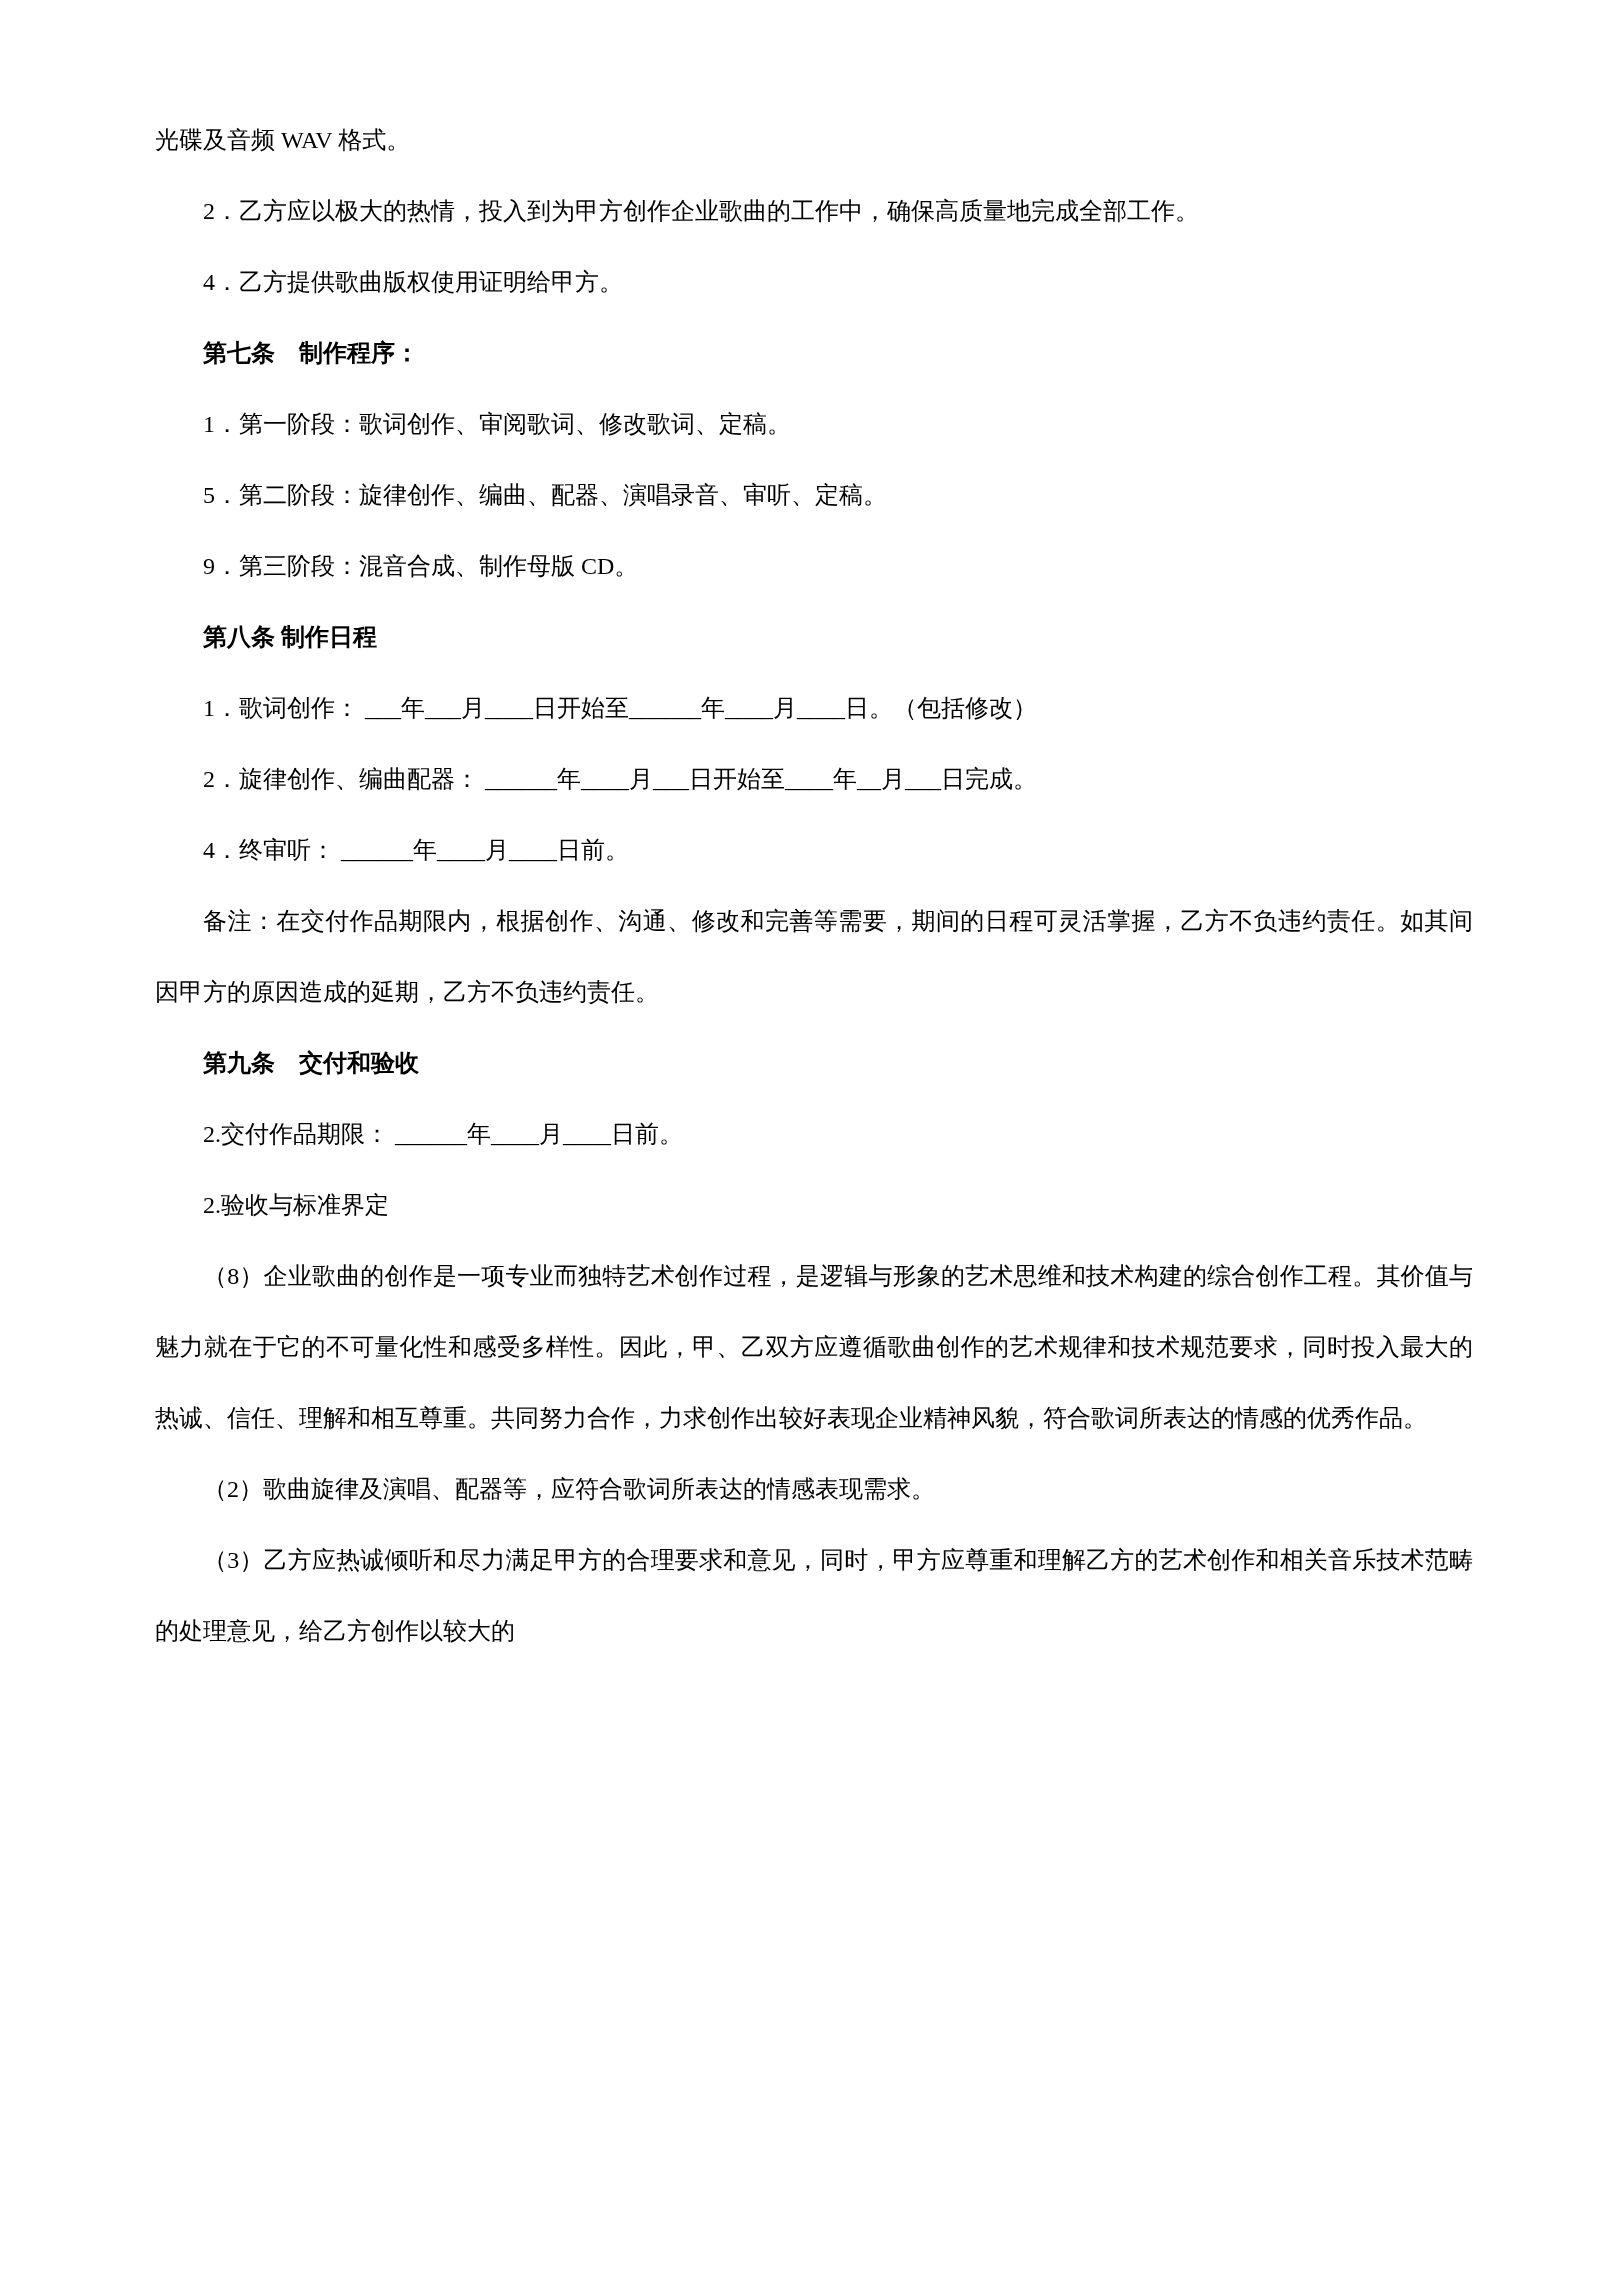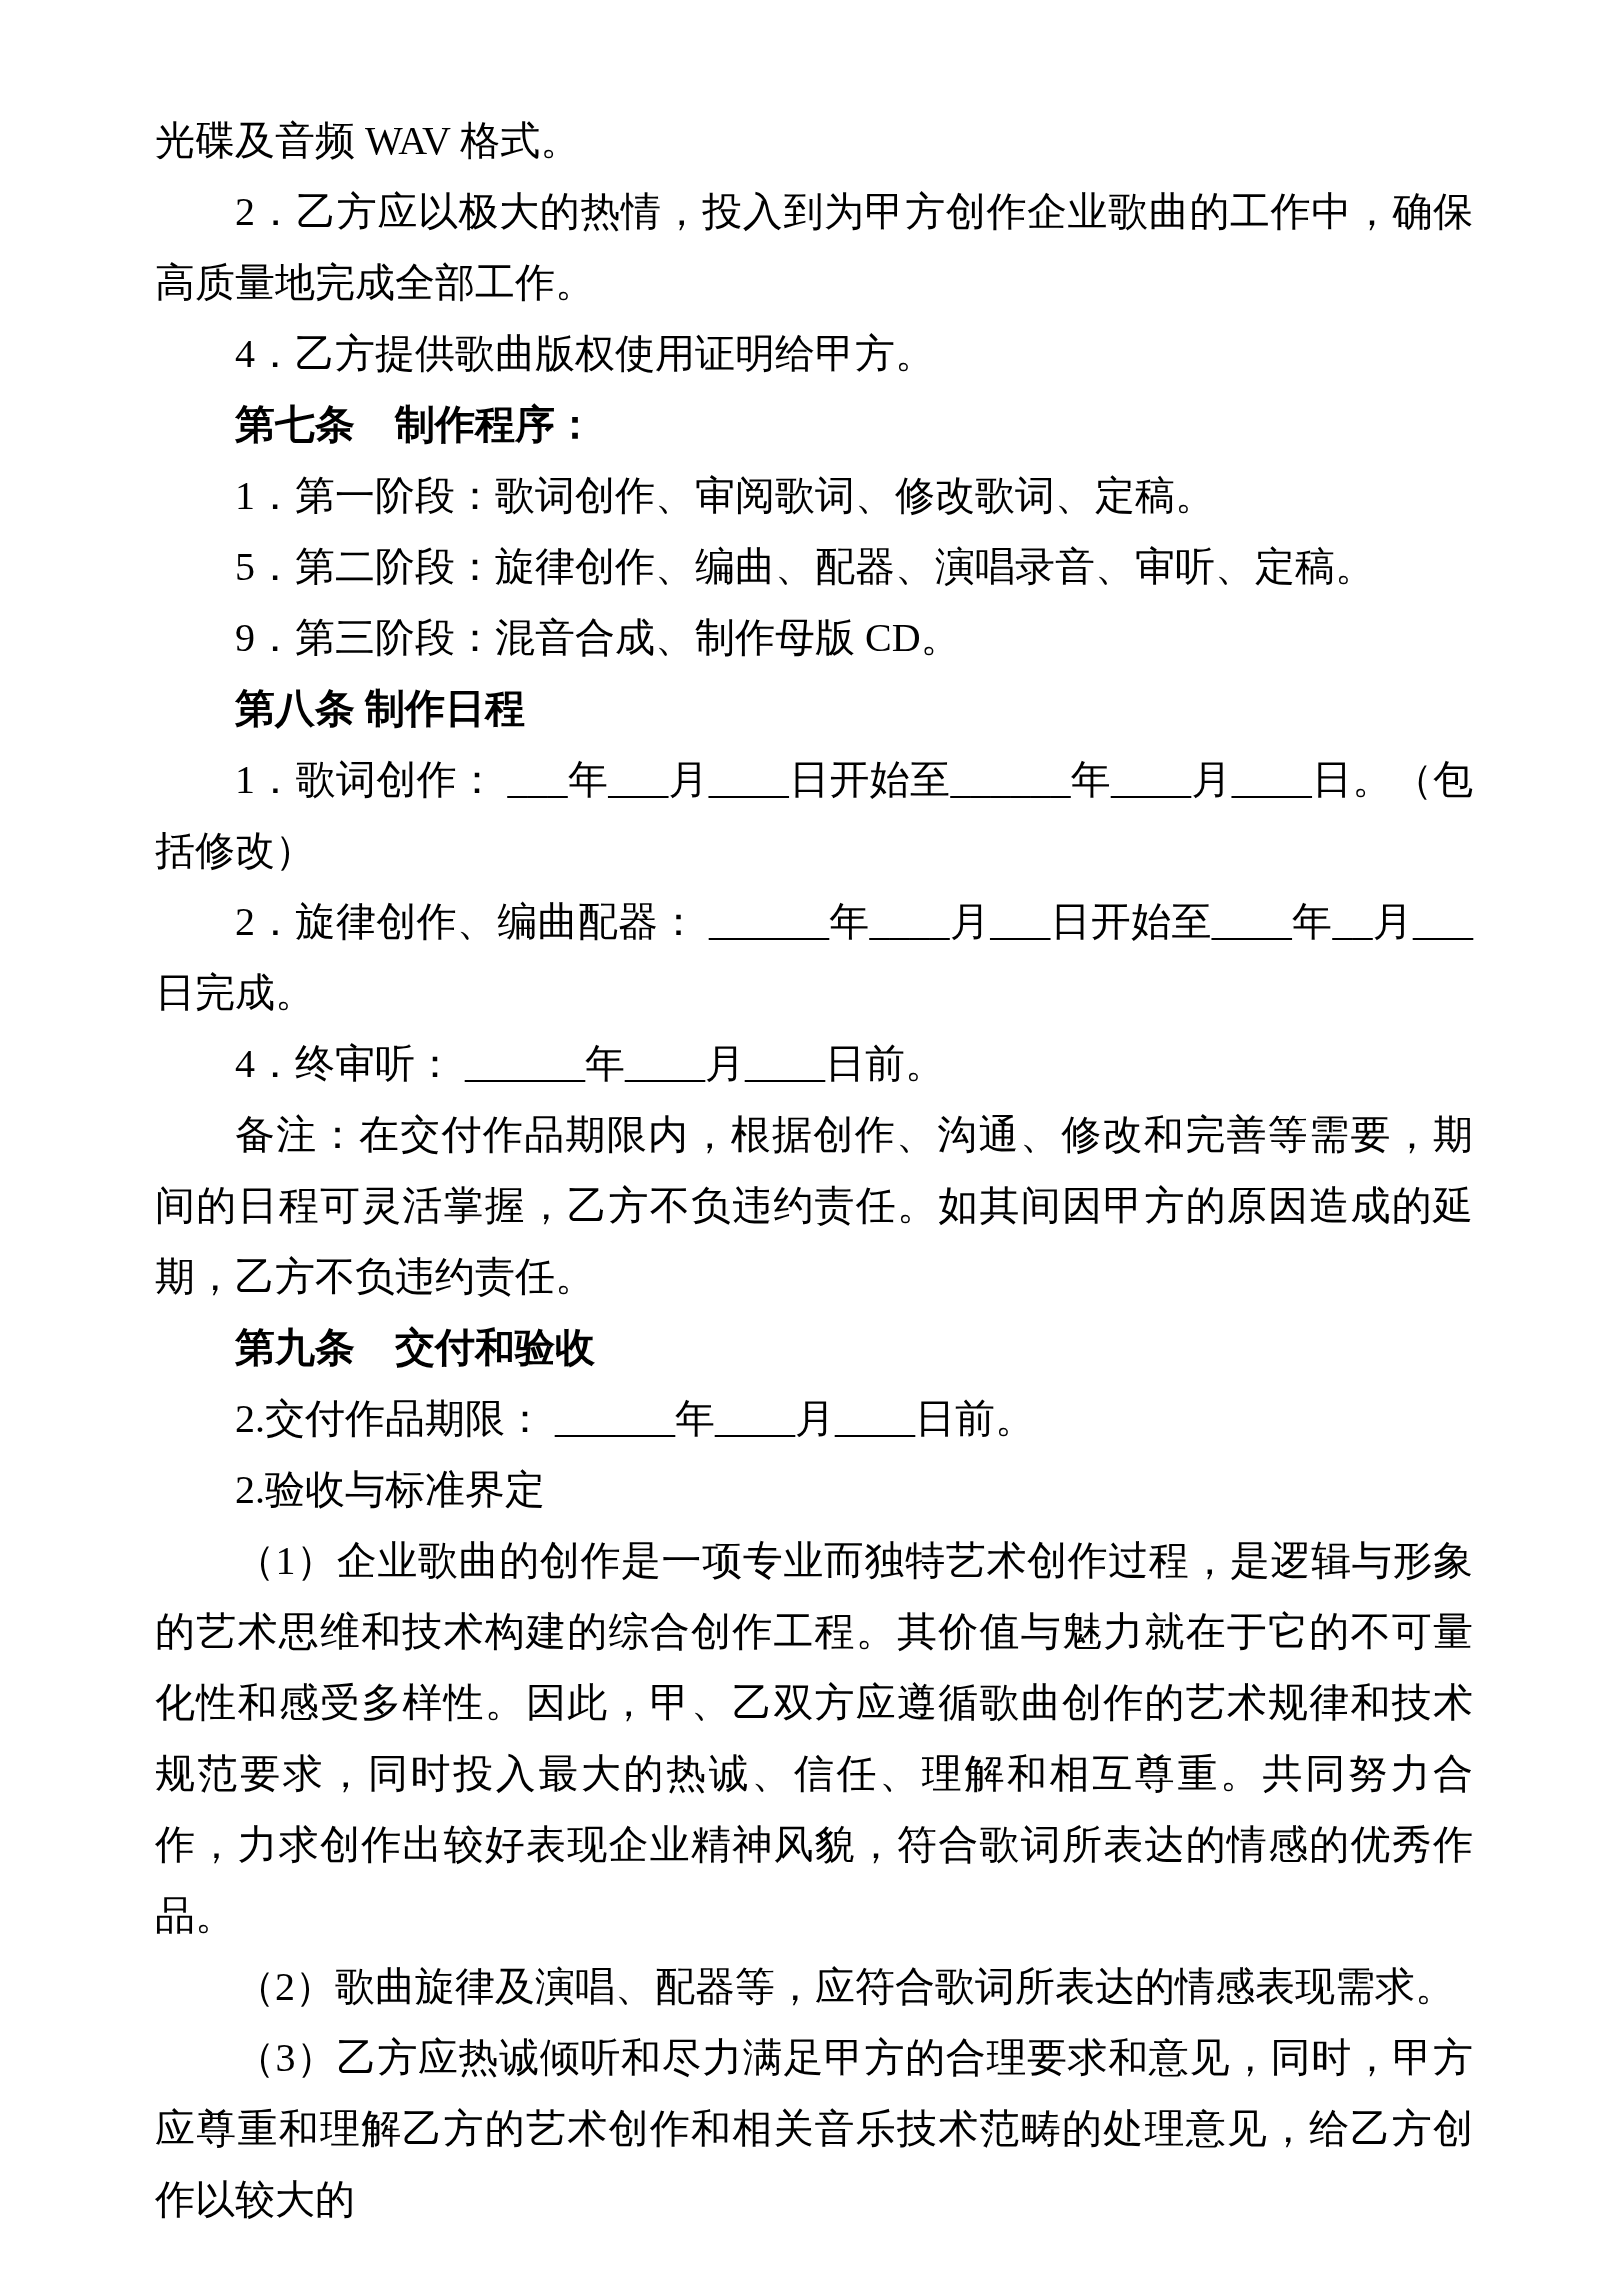--- a/index.html
+++ b/index.html
@@ -10,21 +10,21 @@
   .page {
     width: 1623px;
     height: 2294px;
     margin: 0 auto;
     background: #ffffff;
     color: #000000;
     padding: 105px 150px 82px 155px;
     overflow: hidden;
   }
   .para {
-    font-size: 40px;
+    font-size: 24px;
     line-height: 71px;
     text-align: justify;
     color: #000000;
     letter-spacing: 0;
   }
   .para.indent {
     text-indent: 2em;
   }
   .para.plain {
     text-indent: 0;
@@ -46,17 +46,17 @@
   <p class="para indent">5．第二阶段：旋律创作、编曲、配器、演唱录音、审听、定稿。</p>
   <p class="para indent">9．第三阶段：混音合成、制作母版 CD。</p>
   <p class="para heading">第八条 制作日程</p>
   <p class="para indent">1．歌词创作： ___年___月____日开始至______年____月____日。（包括修改）</p>
   <p class="para indent">2．旋律创作、编曲配器： ______年____月___日开始至____年__月___日完成。</p>
   <p class="para indent">4．终审听： ______年____月____日前。</p>
   <p class="para indent">备注：在交付作品期限内，根据创作、沟通、修改和完善等需要，期间的日程可灵活掌握，乙方不负违约责任。如其间因甲方的原因造成的延期，乙方不负违约责任。</p>
   <p class="para heading">第九条　交付和验收</p>
   <p class="para indent">2.交付作品期限： ______年____月____日前。</p>
   <p class="para indent">2.验收与标准界定</p>
-  <p class="para indent">（1）企业歌曲的创作是一项专业而独特艺术创作过程，是逻辑与形象的艺术思维和技术构建的综合创作工程。其价值与魅力就在于它的不可量化性和感受多样性。因此，甲、乙双方应遵循歌曲创作的艺术规律和技术规范要求，同时投入最大的热诚、信任、理解和相互尊重。共同努力合作，力求创作出较好表现企业精神风貌，符合歌词所表达的情感的优秀作品。</p>
+  <p class="para indent">（8）企业歌曲的创作是一项专业而独特艺术创作过程，是逻辑与形象的艺术思维和技术构建的综合创作工程。其价值与魅力就在于它的不可量化性和感受多样性。因此，甲、乙双方应遵循歌曲创作的艺术规律和技术规范要求，同时投入最大的热诚、信任、理解和相互尊重。共同努力合作，力求创作出较好表现企业精神风貌，符合歌词所表达的情感的优秀作品。</p>
   <p class="para indent">（2）歌曲旋律及演唱、配器等，应符合歌词所表达的情感表现需求。</p>
   <p class="para indent">（3）乙方应热诚倾听和尽力满足甲方的合理要求和意见，同时，甲方应尊重和理解乙方的艺术创作和相关音乐技术范畴的处理意见，给乙方创作以较大的</p>
 </div>
 
 
 </body></html>

